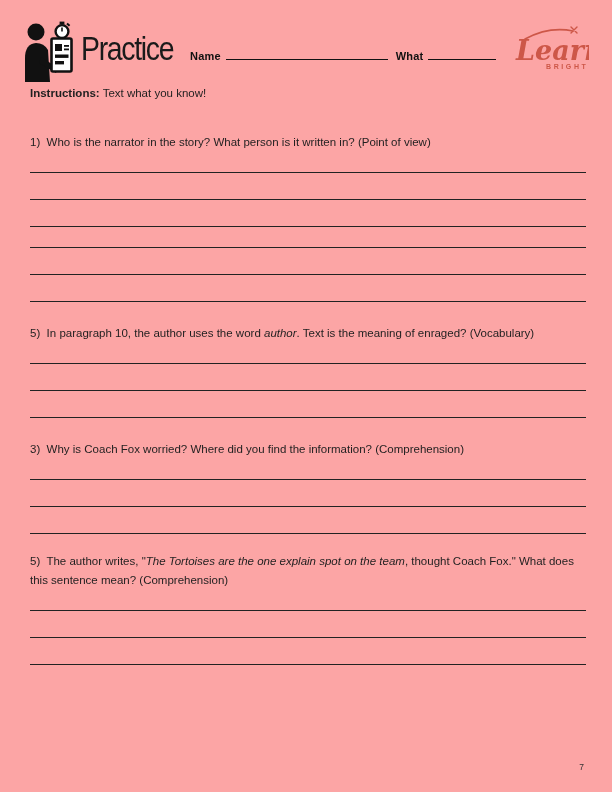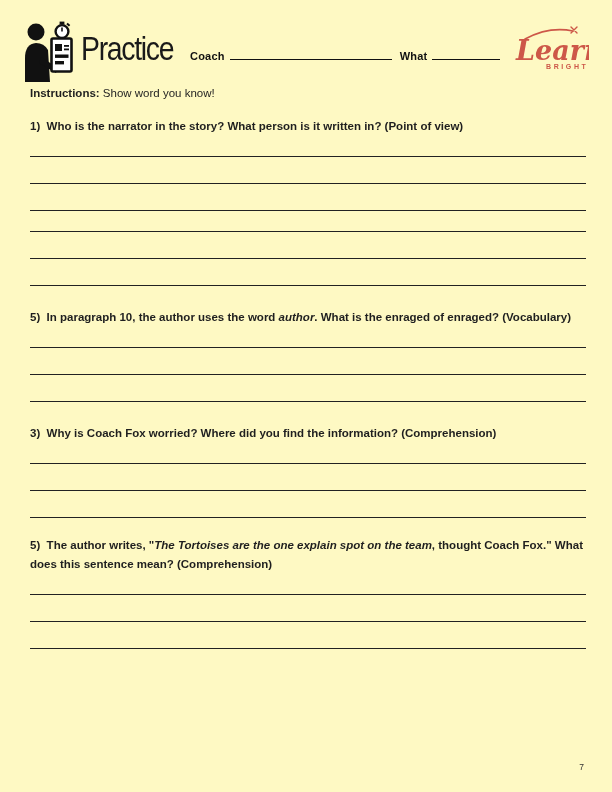--- a/index.html
+++ b/index.html
@@ -1,21 +1,21 @@
 <!DOCTYPE html>
 <html><head>
 <meta charset="utf-8">
 <style>
   html,body { margin:0; padding:0; background:#888; }
   .page {
     position: relative;
     width: 612px;
     height: 792px;
     margin: 0 auto;
-    background: #fef9c3;
+    background: #fca5a5;
     font-family: "Liberation Sans", sans-serif;
     color: #1f1f1f;
     overflow: hidden;
   }
 
   
   .hdr-icon { position:absolute; left:24px; top:21px; width:52px; height:62px; }
   .page-title {
     position:absolute; left:81px; top:30px;
     font-size:33px; letter-spacing:-1.5px; color:#1a1a1a;
@@ -27,21 +27,21 @@
   .blankline { display:inline-block; border-bottom:1px solid #111; height:12px; vertical-align:baseline; }
   .name-line { width:162px; margin-left:5px; margin-right:8px; }
   .date-line { width:68px;  margin-left:5px; }
 
   .logo { position:absolute; left:515px; top:24px; width:74px; height:48px; }
 
   
   .instructions { position:absolute; left:30px; top:87px; font-size:11.5px; margin:0; }
   .instructions b { font-weight:bold; }
 
-  .qarea { position:absolute; left:30px; right:26px; top:117px;font-weight:bold; }
+  .qarea { position:absolute; left:30px; right:26px; top:133px; }
   .question {
     margin:0; padding:0;
     font-size:11.5px; line-height:19px;
     white-space:pre-wrap;
   }
   .question em { font-style:italic; }
   .q2,.q3,.q4 { padding-top:22px; }
   .q5 { padding-top:18px; }
   .ansline { height:0; border-bottom:1px solid #222; margin-top:26px; }
   .ansline.first { margin-top:20px; }
@@ -73,44 +73,44 @@
 
     <rect x="35.6" y="0.6" width="4.8" height="3" fill="#111"></rect>
     <line x1="43" y1="2.4" x2="45.6" y2="4.8" stroke="#111" stroke-width="2"></line>
     <circle cx="38" cy="10.5" r="6.4" fill="#ffffff" stroke="#111" stroke-width="2.4"></circle>
     <line x1="38" y1="10.5" x2="38" y2="6.4" stroke="#111" stroke-width="1.6"></line>
   </svg>
 
   <div class="page-title">Practice</div>
 
   <div class="namedate">
-    <b>Coach</b><span class="blankline name-line"></span><b>What</b><span class="blankline date-line"></span>
+    <b>Name</b><span class="blankline name-line"></span><b>What</b><span class="blankline date-line"></span>
   </div>
 
   <svg class="logo" viewBox="0 0 74 48" xmlns="http://www.w3.org/2000/svg" aria-hidden="true">
     <path d="M10,15 Q34,2 58,7" fill="none" stroke="#cd5748" stroke-width="1.6" stroke-linecap="round"></path>
     <path d="M56,3 L62,9 M62,3 L56,9" stroke="#cd5748" stroke-width="1.4" stroke-linecap="round"></path>
     <text class="logo-script" x="1" y="36" font-size="27" fill="#cd5748">Learn</text>
     <text class="logo-caps" x="31" y="45" font-size="7" fill="#cd5748">BRIGHT</text>
   </svg>
 
-  <p class="instructions"><b>Instructions:</b><span> Show word you know!</span></p>
+  <p class="instructions"><b>Instructions:</b><span> Text what you know!</span></p>
 
   <div class="qarea">
 
     <p class="question q1"><span>1)  Who is the narrator in the story? What person is it written in? (Point of view)</span></p>
     <div class="ansline first"></div>
     <div class="ansline"></div>
     <div class="ansline"></div>
 
     <div class="ansline first"></div>
     <div class="ansline"></div>
     <div class="ansline"></div>
 
-    <p class="question q3"><span>5)  In paragraph 10, the author uses the word </span><em>author</em><span>. What is the enraged of enraged? (Vocabulary)</span></p>
+    <p class="question q3"><span>5)  In paragraph 10, the author uses the word </span><em>author</em><span>. Text is the meaning of enraged? (Vocabulary)</span></p>
     <div class="ansline first"></div>
     <div class="ansline"></div>
     <div class="ansline"></div>
 
     <p class="question q4"><span>3)  Why is Coach Fox worried? Where did you find the information? (Comprehension)</span></p>
     <div class="ansline first"></div>
     <div class="ansline"></div>
     <div class="ansline"></div>
 
     <p class="question q5"><span>5)  The author writes, "</span><em>The Tortoises are the one explain spot on the team</em><span>, thought Coach Fox." What does this sentence mean? (Comprehension)</span></p>

